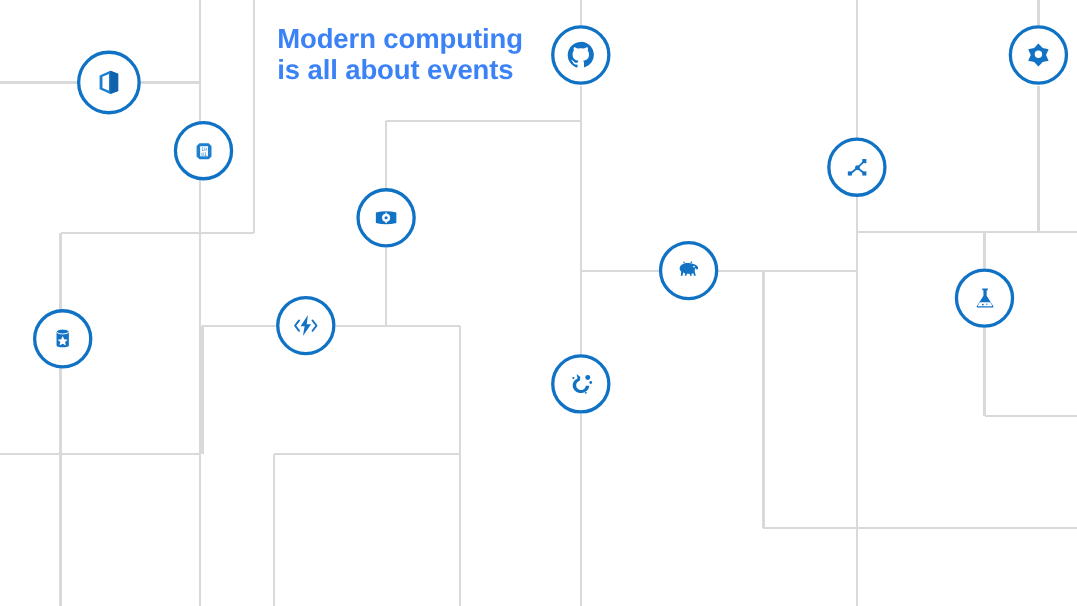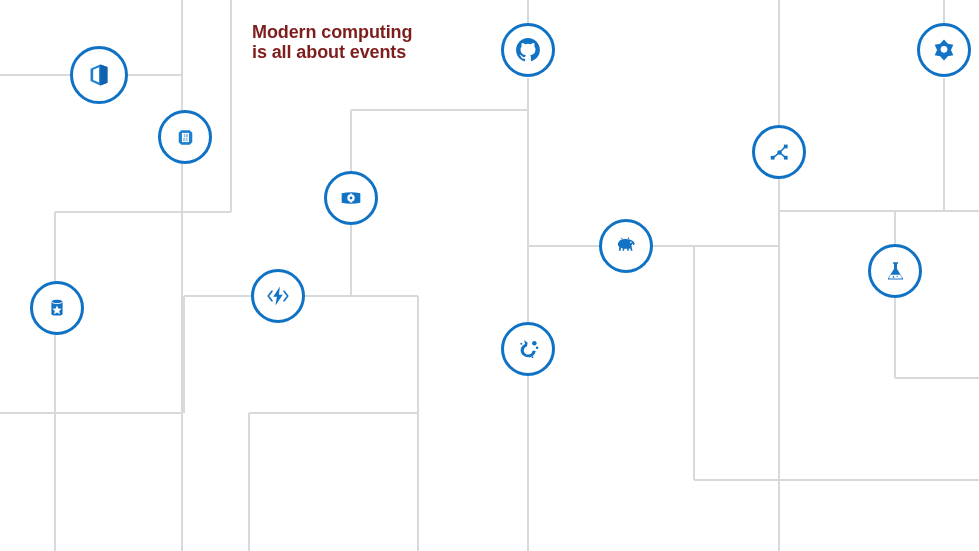--- a/index.html
+++ b/index.html
@@ -19,23 +19,23 @@
     position: absolute;
     left: 0; top: 0;
     width: 979px;
     height: 551px;
   }
   #title-block {
     position: absolute;
     left: 252px;
     top: 22px;
     width: 260px;
-    color: #7f1d1d;
+    color: #3b82f6;
     font-family: "Liberation Sans", sans-serif;
-    font-size: 18px;
+    font-size: 25px;
     font-weight: 600;
     line-height: 1.13;
     letter-spacing: -0.1px;
     white-space: pre-line;
   }
   .node {
     position: absolute;
     border-radius: 50%;
     background: #ffffff;
     border: 3.6px solid #0f72c4;

